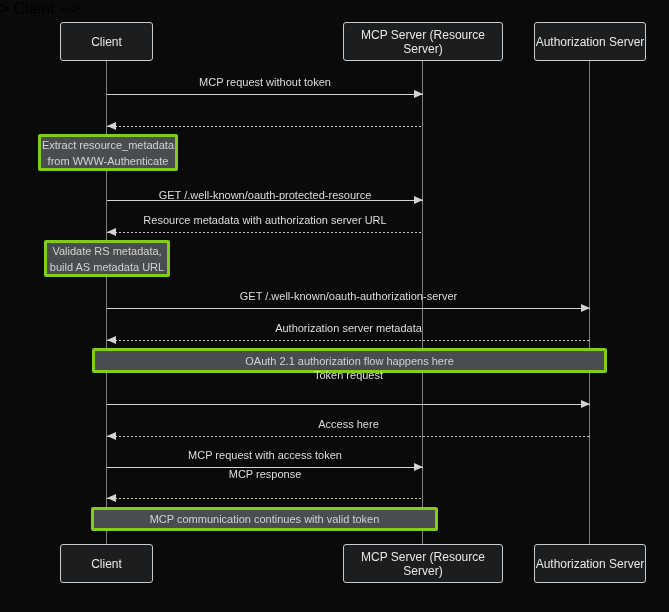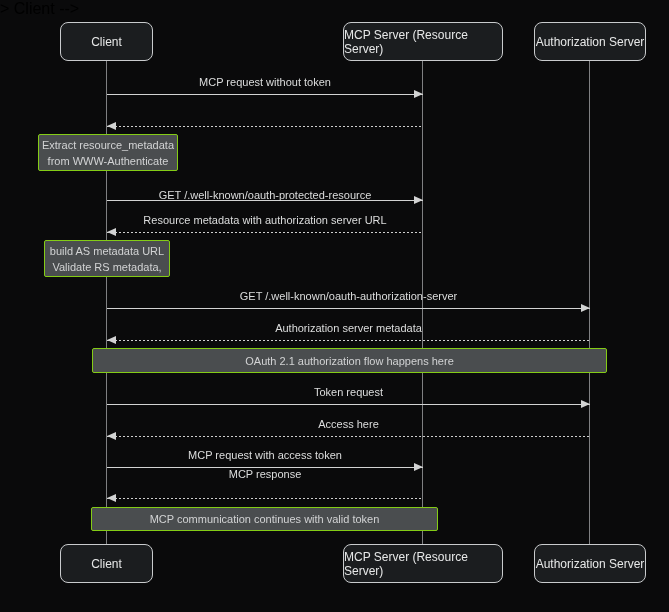--- a/index.html
+++ b/index.html
@@ -2,44 +2,44 @@
 <html><head>
 <meta charset="utf-8">
 <style>
   html,body{margin:0;padding:0;background:#0a0a0b;}
   .stage{
     position:relative;width:669px;height:612px;background:#0a0a0b;
     font-family:"Liberation Sans","DejaVu Sans",sans-serif;overflow:hidden;
   }
   .actor{
     position:absolute;height:39px;box-sizing:border-box;
-    background:#1b1d1f;border:1px solid #c9cbcd;border-radius:8px;
+    background:#1b1d1f;border:1px solid #c9cbcd;border-radius:3px;
     color:#e7e8e8;font-size:12px;display:flex;align-items:center;justify-content:center;
-    z-index:3;
+    text-align:center;z-index:3;
   }
   .lifeline{position:absolute;width:1px;background:#7f8082;top:61px;height:483px;z-index:0;}
   .msg-label{
     position:absolute;color:#dcdddd;font-size:11px;text-align:center;
     height:14px;line-height:14px;z-index:2;white-space:nowrap;
   }
   .msg-line{position:absolute;height:1px;z-index:1;}
   .msg-line.solid{background:#d2d3d3;}
   .msg-line.dashed{
     background:repeating-linear-gradient(90deg,#cfcfcf 0 2px,transparent 2px 4px);
   }
   .arrow-right{
     position:absolute;right:0;top:-4px;width:0;height:0;
     border-left:9px solid #d2d3d3;border-top:4px solid transparent;border-bottom:4px solid transparent;
   }
   .arrow-left{
     position:absolute;left:0;top:-4px;width:0;height:0;
     border-right:9px solid #d2d3d3;border-top:4px solid transparent;border-bottom:4px solid transparent;
   }
   .note{
-    position:absolute;box-sizing:border-box;background:#4a4d4f;border:1px solid #84cc16;
+    position:absolute;box-sizing:border-box;background:#4a4d4f;border:3px solid #84cc16;
     border-radius:2px;color:#d2d3d4;font-size:11px;line-height:16px;
     display:flex;flex-direction:column;align-items:center;justify-content:center;
     text-align:center;z-index:2;
   }
   .note span{display:block;}
 </style>
 </head>
 <body>
 
 <div class="stage">
@@ -78,43 +78,43 @@
     </div>
 
   
   <div class="msg-label" style="left:107px;top:213px;width:316px;">Resource metadata with authorization server URL</div>
   <div class="msg-line dashed" style="left:107px;top:232px;width:316px;">
       <span class="arrow-left"></span>
     </div>
 
   
   <div class="note" style="left:44px;top:240px;width:126px;height:37px;">
+    <span>Validate RS metadata,</span>
     <span>build AS metadata URL</span>
-    <span>Validate RS metadata,</span>
   </div>
 
   
   <div class="msg-label" style="left:107px;top:289px;width:483px;">GET /.well-known/oauth-authorization-server</div>
   <div class="msg-line solid" style="left:107px;top:308px;width:483px;">
       <span class="arrow-right"></span>
     </div>
 
   
   <div class="msg-label" style="left:107px;top:321px;width:483px;">Authorization server metadata</div>
   <div class="msg-line dashed" style="left:107px;top:340px;width:483px;">
       <span class="arrow-left"></span>
     </div>
 
   
   <div class="note" style="left:92px;top:348px;width:515px;height:25px;">
     <span>OAuth 2.1 authorization flow happens here</span>
   </div>
 
   
-  <div class="msg-label" style="left:107px;top:385px;width:483px;">Token request</div>
+  <div class="msg-label" style="left:107px;top:368px;width:483px;">Token request</div>
   <div class="msg-line solid" style="left:107px;top:404px;width:483px;">
       <span class="arrow-right"></span>
     </div>
 
   
   <div class="msg-label" style="left:107px;top:417px;width:483px;">Access here</div>
   <div class="msg-line dashed" style="left:107px;top:436px;width:483px;">
       <span class="arrow-left"></span>
     </div>
 

